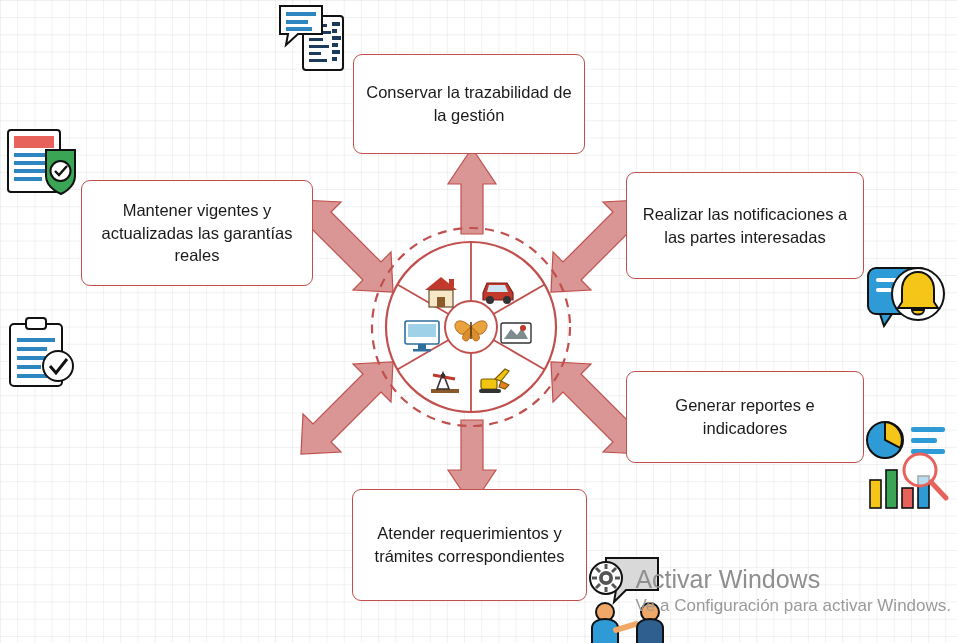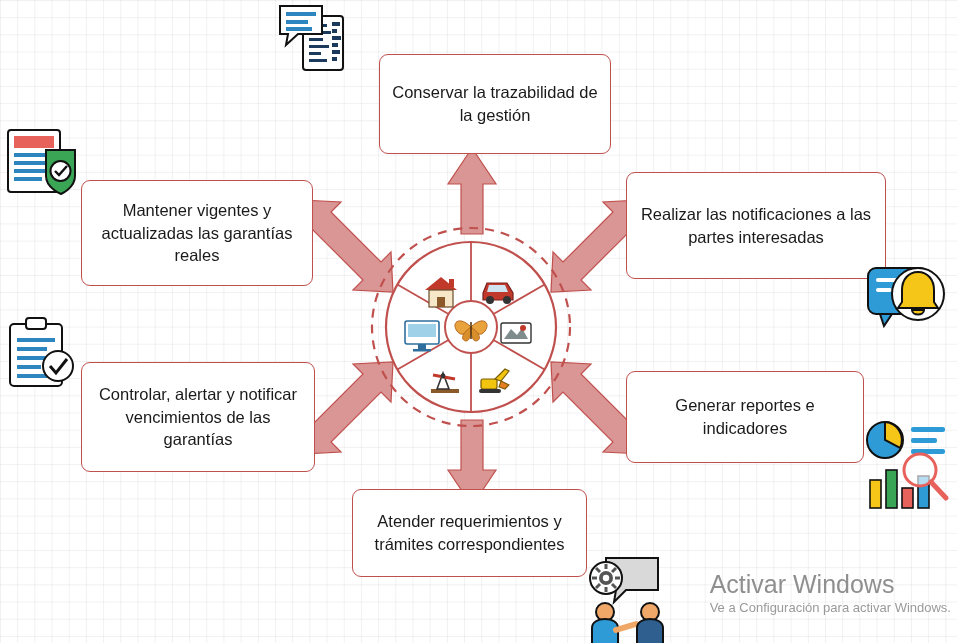--- a/index.html
+++ b/index.html
@@ -36,24 +36,24 @@
     display: flex;
     align-items: center;
     justify-content: center;
     text-align: center;
     line-height: 1.38;
     font-size: 16.5px;
     padding: 6px 10px;
     z-index: 6;
   }
 
-  #node-top      { left: 353px; top: 54px;  width: 232px; height: 100px; margin-left: 26px; }
-  #node-tr       { left: 626px; top: 172px; width: 260px; height: 107px; }
+  #node-top      { left: 353px; top: 54px;  width: 232px; height: 100px; }
+  #node-tr       { left: 626px; top: 172px; width: 238px; height: 107px; }
   #node-r        { left: 626px; top: 371px; width: 238px; height: 92px; justify-content: center;  }
-  #node-bottom   { left: 352px; top: 489px; width: 235px; height: 88px; }
+  #node-bottom   { left: 352px; top: 489px; width: 235px; height: 112px; }
   #node-bl       { left: 81px;  top: 362px; width: 234px; height: 110px; }
   #node-l        { left: 81px;  top: 180px; width: 232px; height: 106px; }
 
   
   #hub {
     position: absolute;
     left: 369px;
     top: 225px;
     width: 204px;
     height: 204px;
@@ -78,21 +78,21 @@
     color: #8b8b8b;
     z-index: 9;
     user-select: none;
   }
   #watermark .wm-title {
     font-size: 25px;
     line-height: 1.25;
     color: #8f8f8f;
   }
   #watermark .wm-sub {
-    font-size: 13px;
+    font-size: 17px;
     line-height: 1.3;
     color: #9a9a9a;
   }
 </style>
 </head>
 <body>
 
 <div id="canvas">
 
   <div class="arrow" style="left:444px; top:148px; width:56px; height:86px;">
@@ -209,23 +209,20 @@
   </div>
 
   <div class="node" id="node-r">
     <span>Generar reportes e indicadores</span>
   </div>
 
   <div class="node" id="node-bottom">
     <span>Atender requerimientos y trámites correspondientes</span>
   </div>
 
-  <div class="node" id="node-bl">
-    <span>Controlar, alertar y notificar vencimientos de las garantías</span>
-  </div>
 
   <div class="node" id="node-l">
     <span>Mantener vigentes y actualizadas las garantías reales</span>
   </div>
 
   <div class="deco" style="left:276px; top:2px;">
     <svg width="80" height="78" viewBox="0 0 80 78">
       <rect x="27" y="14" width="40" height="54" rx="3" fill="#ffffff" stroke="#111" stroke-width="2"></rect>
       <g fill="#1b3a5c">
         <rect x="33" y="22" width="18" height="3"></rect>

